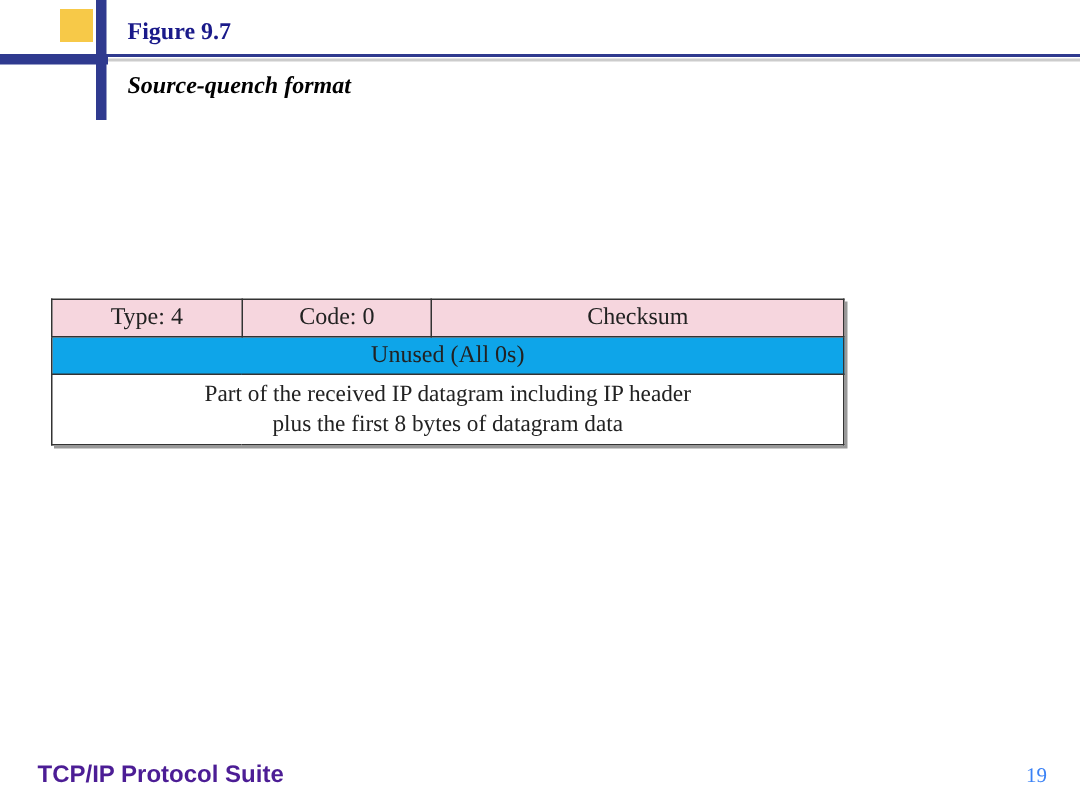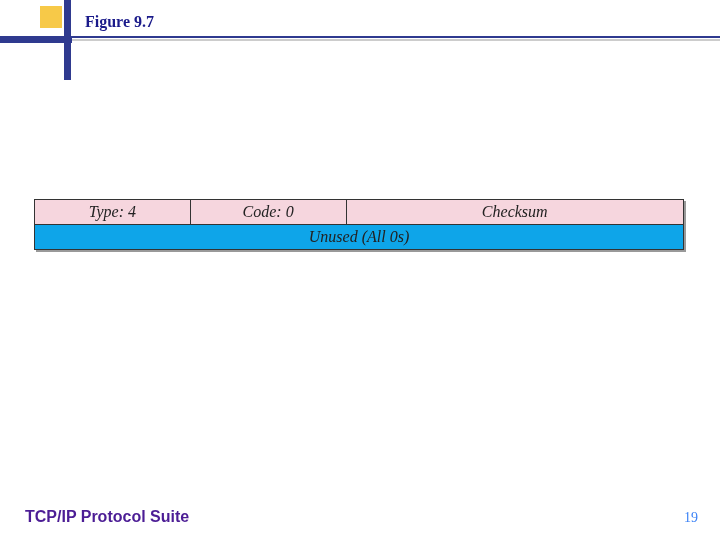--- a/index.html
+++ b/index.html
@@ -83,22 +83,21 @@
       top: 36px;
       left: 0;
       width: 72px;
       height: 7px;
       background: #2f3a8f;
     }
     .diagram {
       position: absolute;
       top: 199px;
       left: 34px;
-      width: 650px;
-      font-style: italic;
+      width: 529px;
     }
     .diagram-table {
       border-collapse: collapse;
       width: 100%;
       box-shadow: 2px 2px 0 #999;
     }
     .diagram-table td {
       border: 1px solid #333;
       text-align: center;
       vertical-align: middle;
@@ -152,31 +151,38 @@
 </div>
 
 <div class="slide-logo">
   <div class="logo-yellow"></div>
   <div class="logo-blue-v"></div>
 </div>
 <div class="logo-blue-h"></div>
 
 <div class="slide-header">
   <span class="fig-num">Figure 9.7</span>
+  <span class="fig-title">Source-quench format</span>
 </div>
 
 <div class="diagram">
   <table class="diagram-table">
     <tbody>
         <tr class="row-pink">
       <td class="col-type">Type: 4</td>
       <td class="col-code">Code: 0</td>
       <td class="col-check">Checksum</td>
     </tr>
     <tr class="row-gray">
       <td colspan="3">Unused (All 0s)</td>
     </tr>
+    <tr class="row-white">
+      <td colspan="3">
+        <span>Part of the received IP datagram including IP header</span><br>
+        <span>plus the first 8 bytes of datagram data</span>
+      </td>
+    </tr>
   </tbody>
     </table>
 </div>
 
 <div class="footer-left">TCP/IP Protocol Suite</div>
 <div class="footer-right">19</div>
 
 </body></html>

